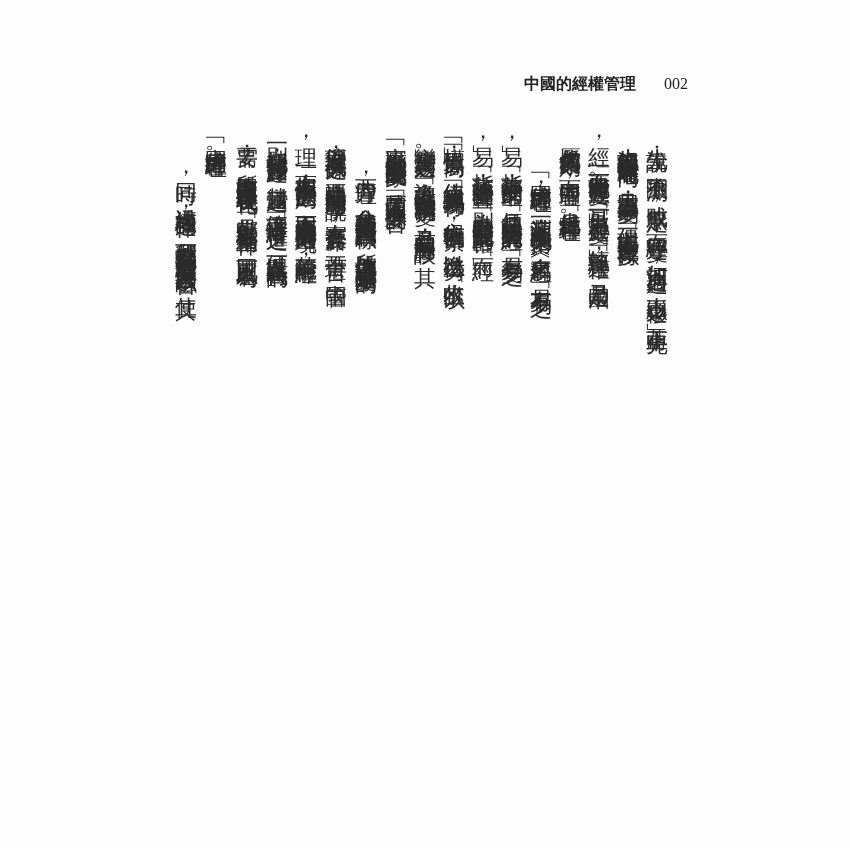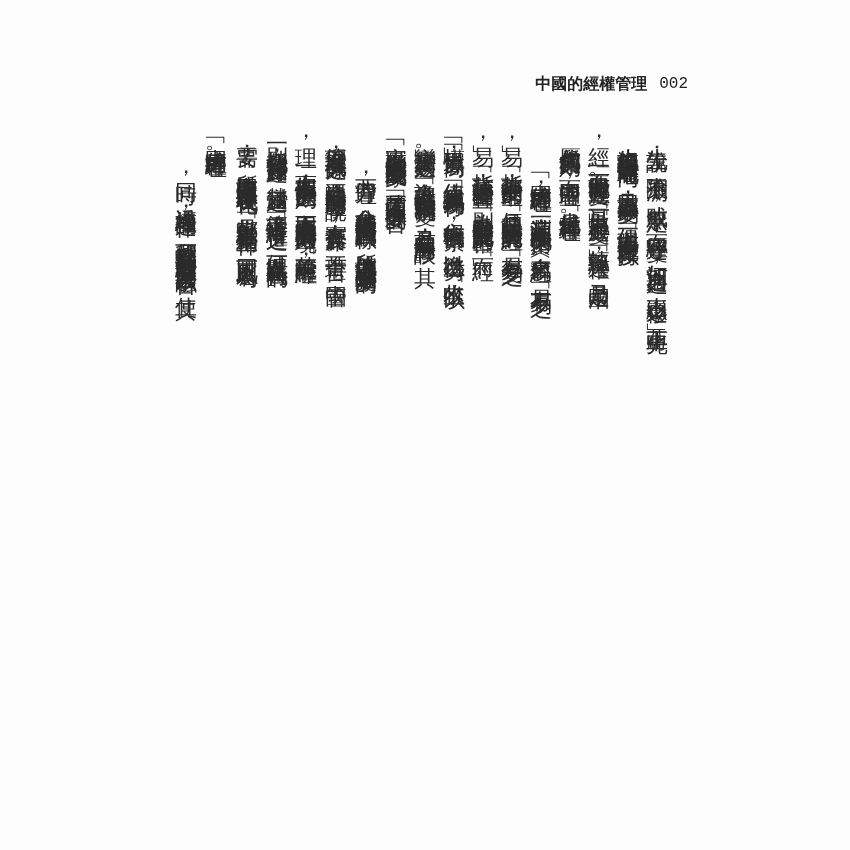--- a/index.html
+++ b/index.html
@@ -3,25 +3,25 @@
 <meta charset="utf-8">
 <style>
   html, body { margin: 0; padding: 0; }
   body {
     width: 850px; height: 850px; background: #ffffff; position: relative; overflow: hidden;
     font-family: "DejaVu Serif", "Liberation Serif", serif; color: #2a2a2a;
   }
   .page { position: absolute; left: 0; top: 0; width: 850px; height: 850px; background: #fdfdfd; }
   .running-head {
     position: absolute; top: 72px; left: 508px; width: 180px; height: 24px;
-    display: flex; align-items: center; justify-content: flex-end; gap: 12px;
+    display: flex; align-items: center; justify-content: flex-end; gap: 28px;
     font-size: 16px; color: #222;
   }
   .running-head .title { letter-spacing: 0px; font-weight: bold; }
-  .running-head .pageno { font-family: Liberation Mono, monospace; font-size: 16px; }
+  .running-head .pageno { font-family: Liberation Serif, serif; font-size: 16px; }
   .body-text { position: absolute; top: 0; left: 0; width: 850px; height: 850px; }
   .col {
     position: absolute; width: 26px;
     writing-mode: vertical-rl; text-orientation: upright;
     font-size: 22px; line-height: 26px; letter-spacing: 1.4px;
     white-space: nowrap; color: #2b2b2b;
   }
 </style>
 </head>
 <body>

